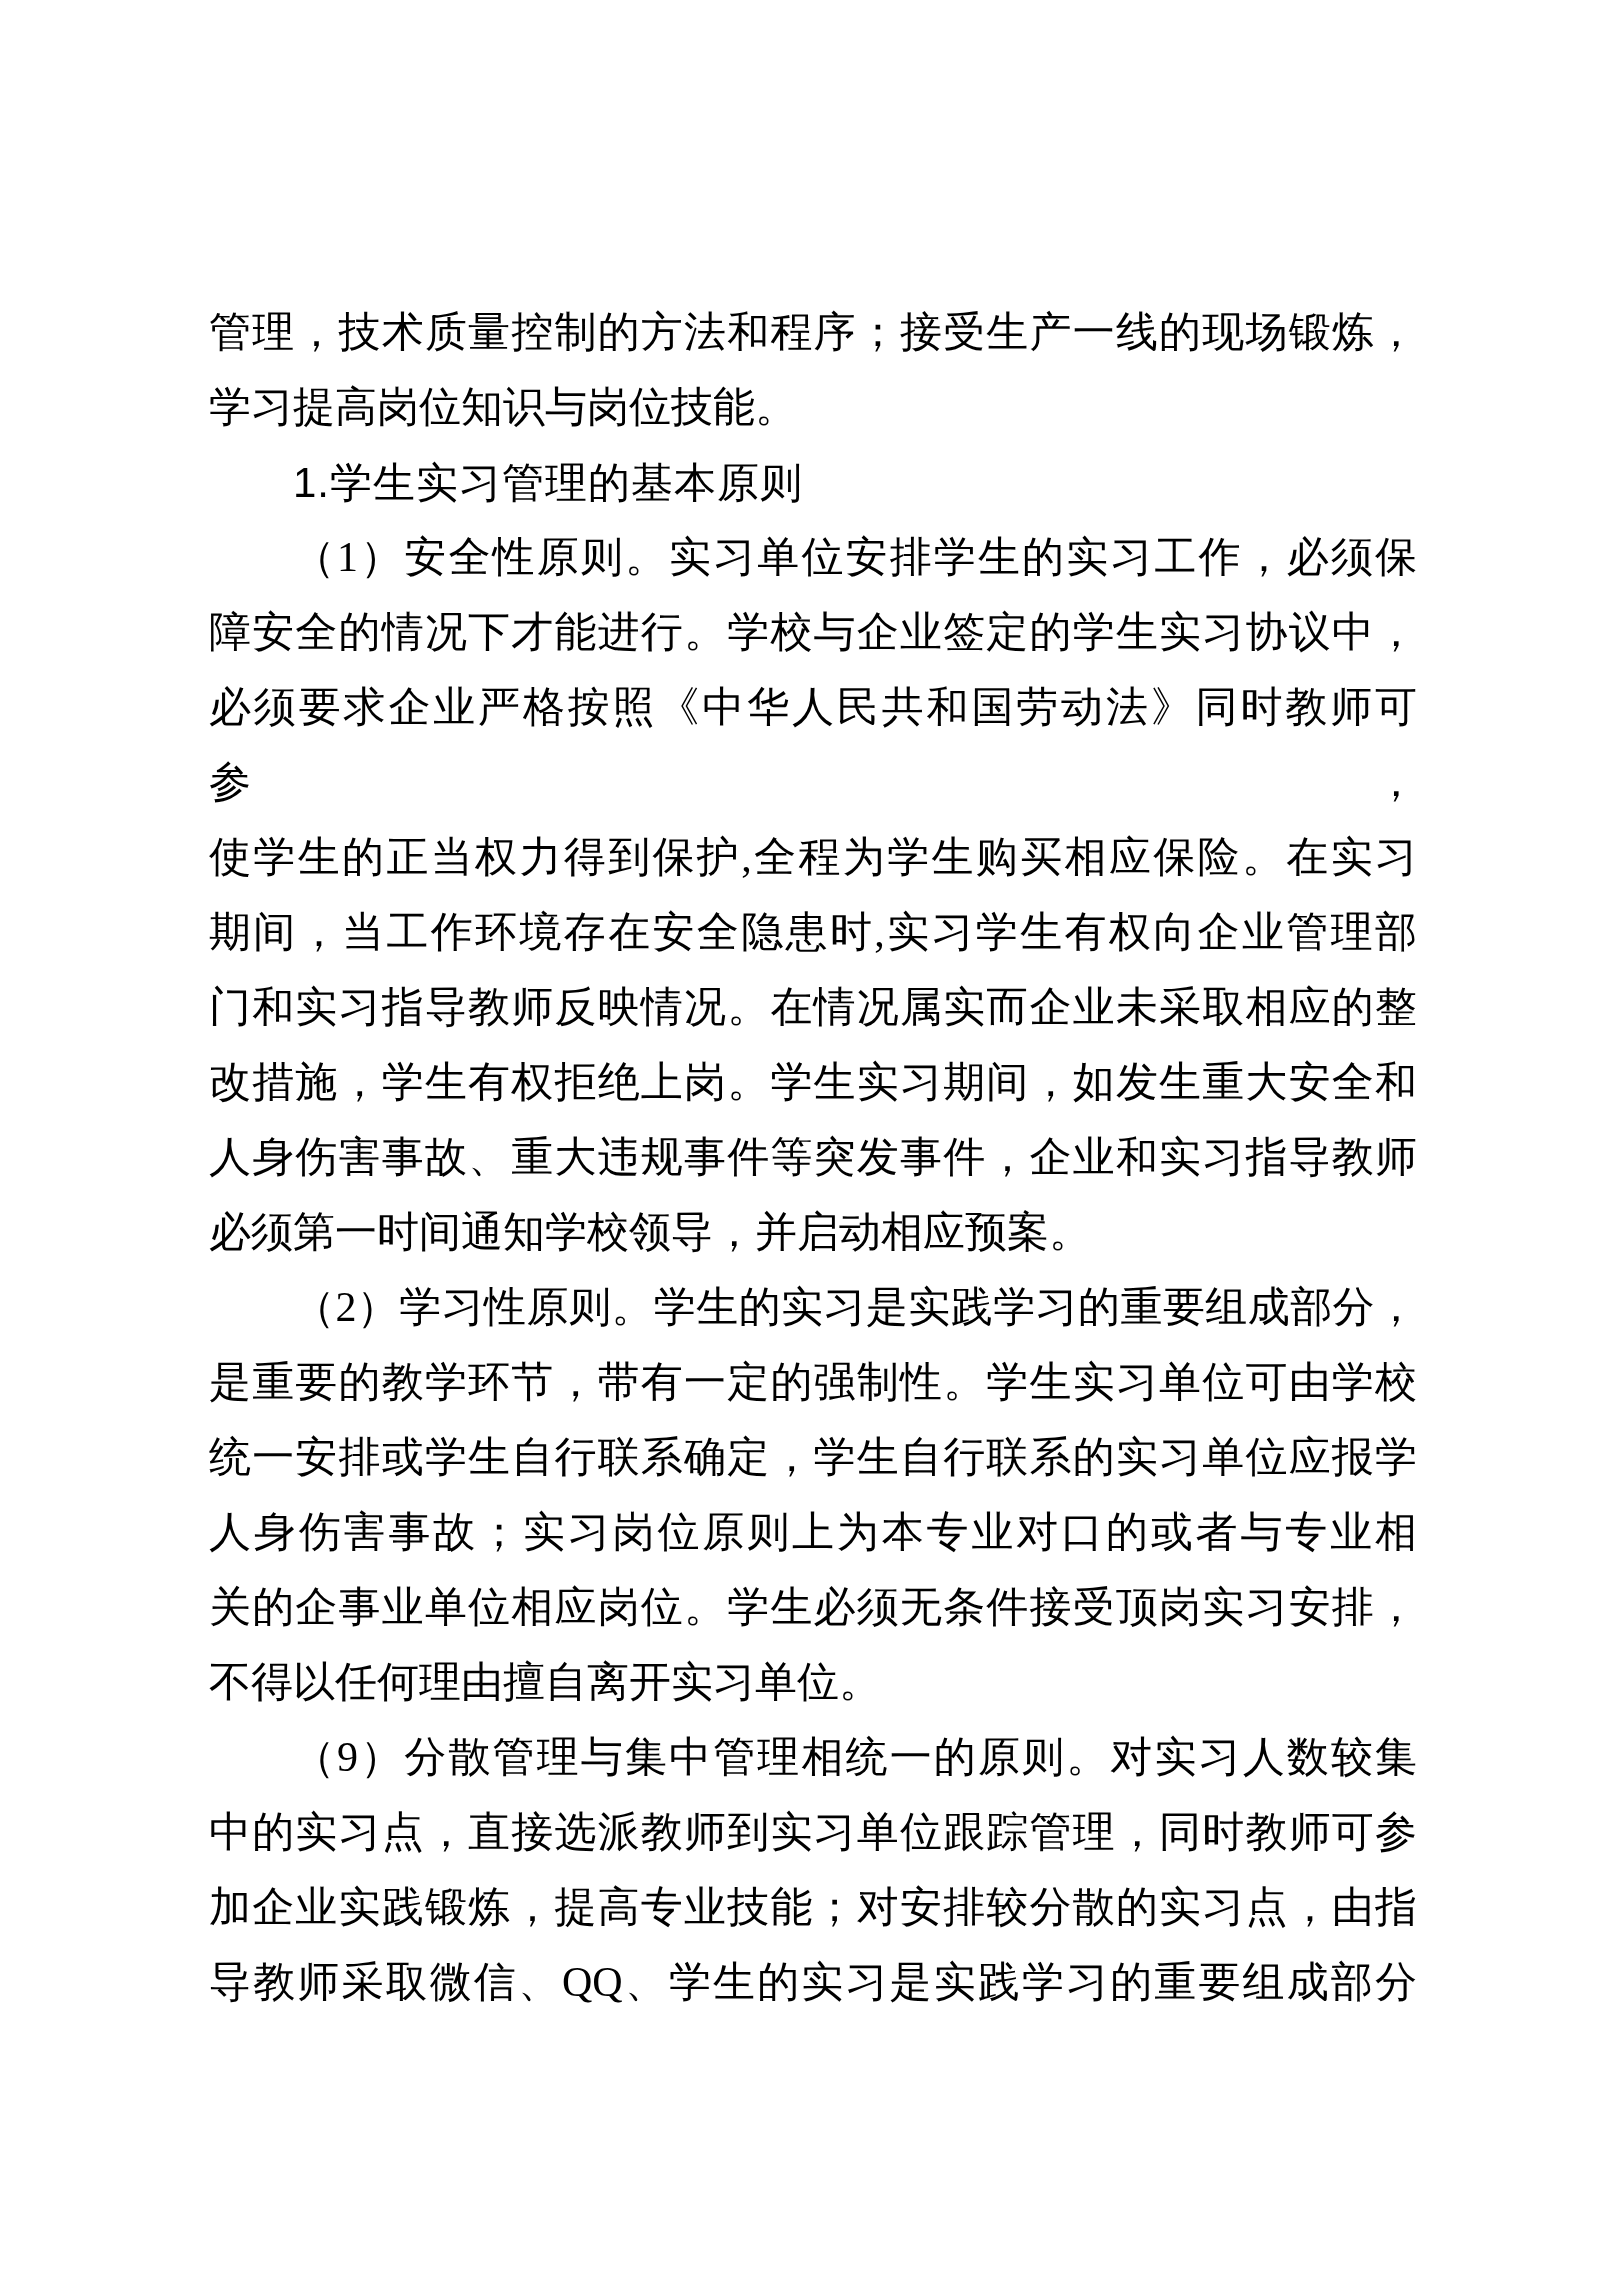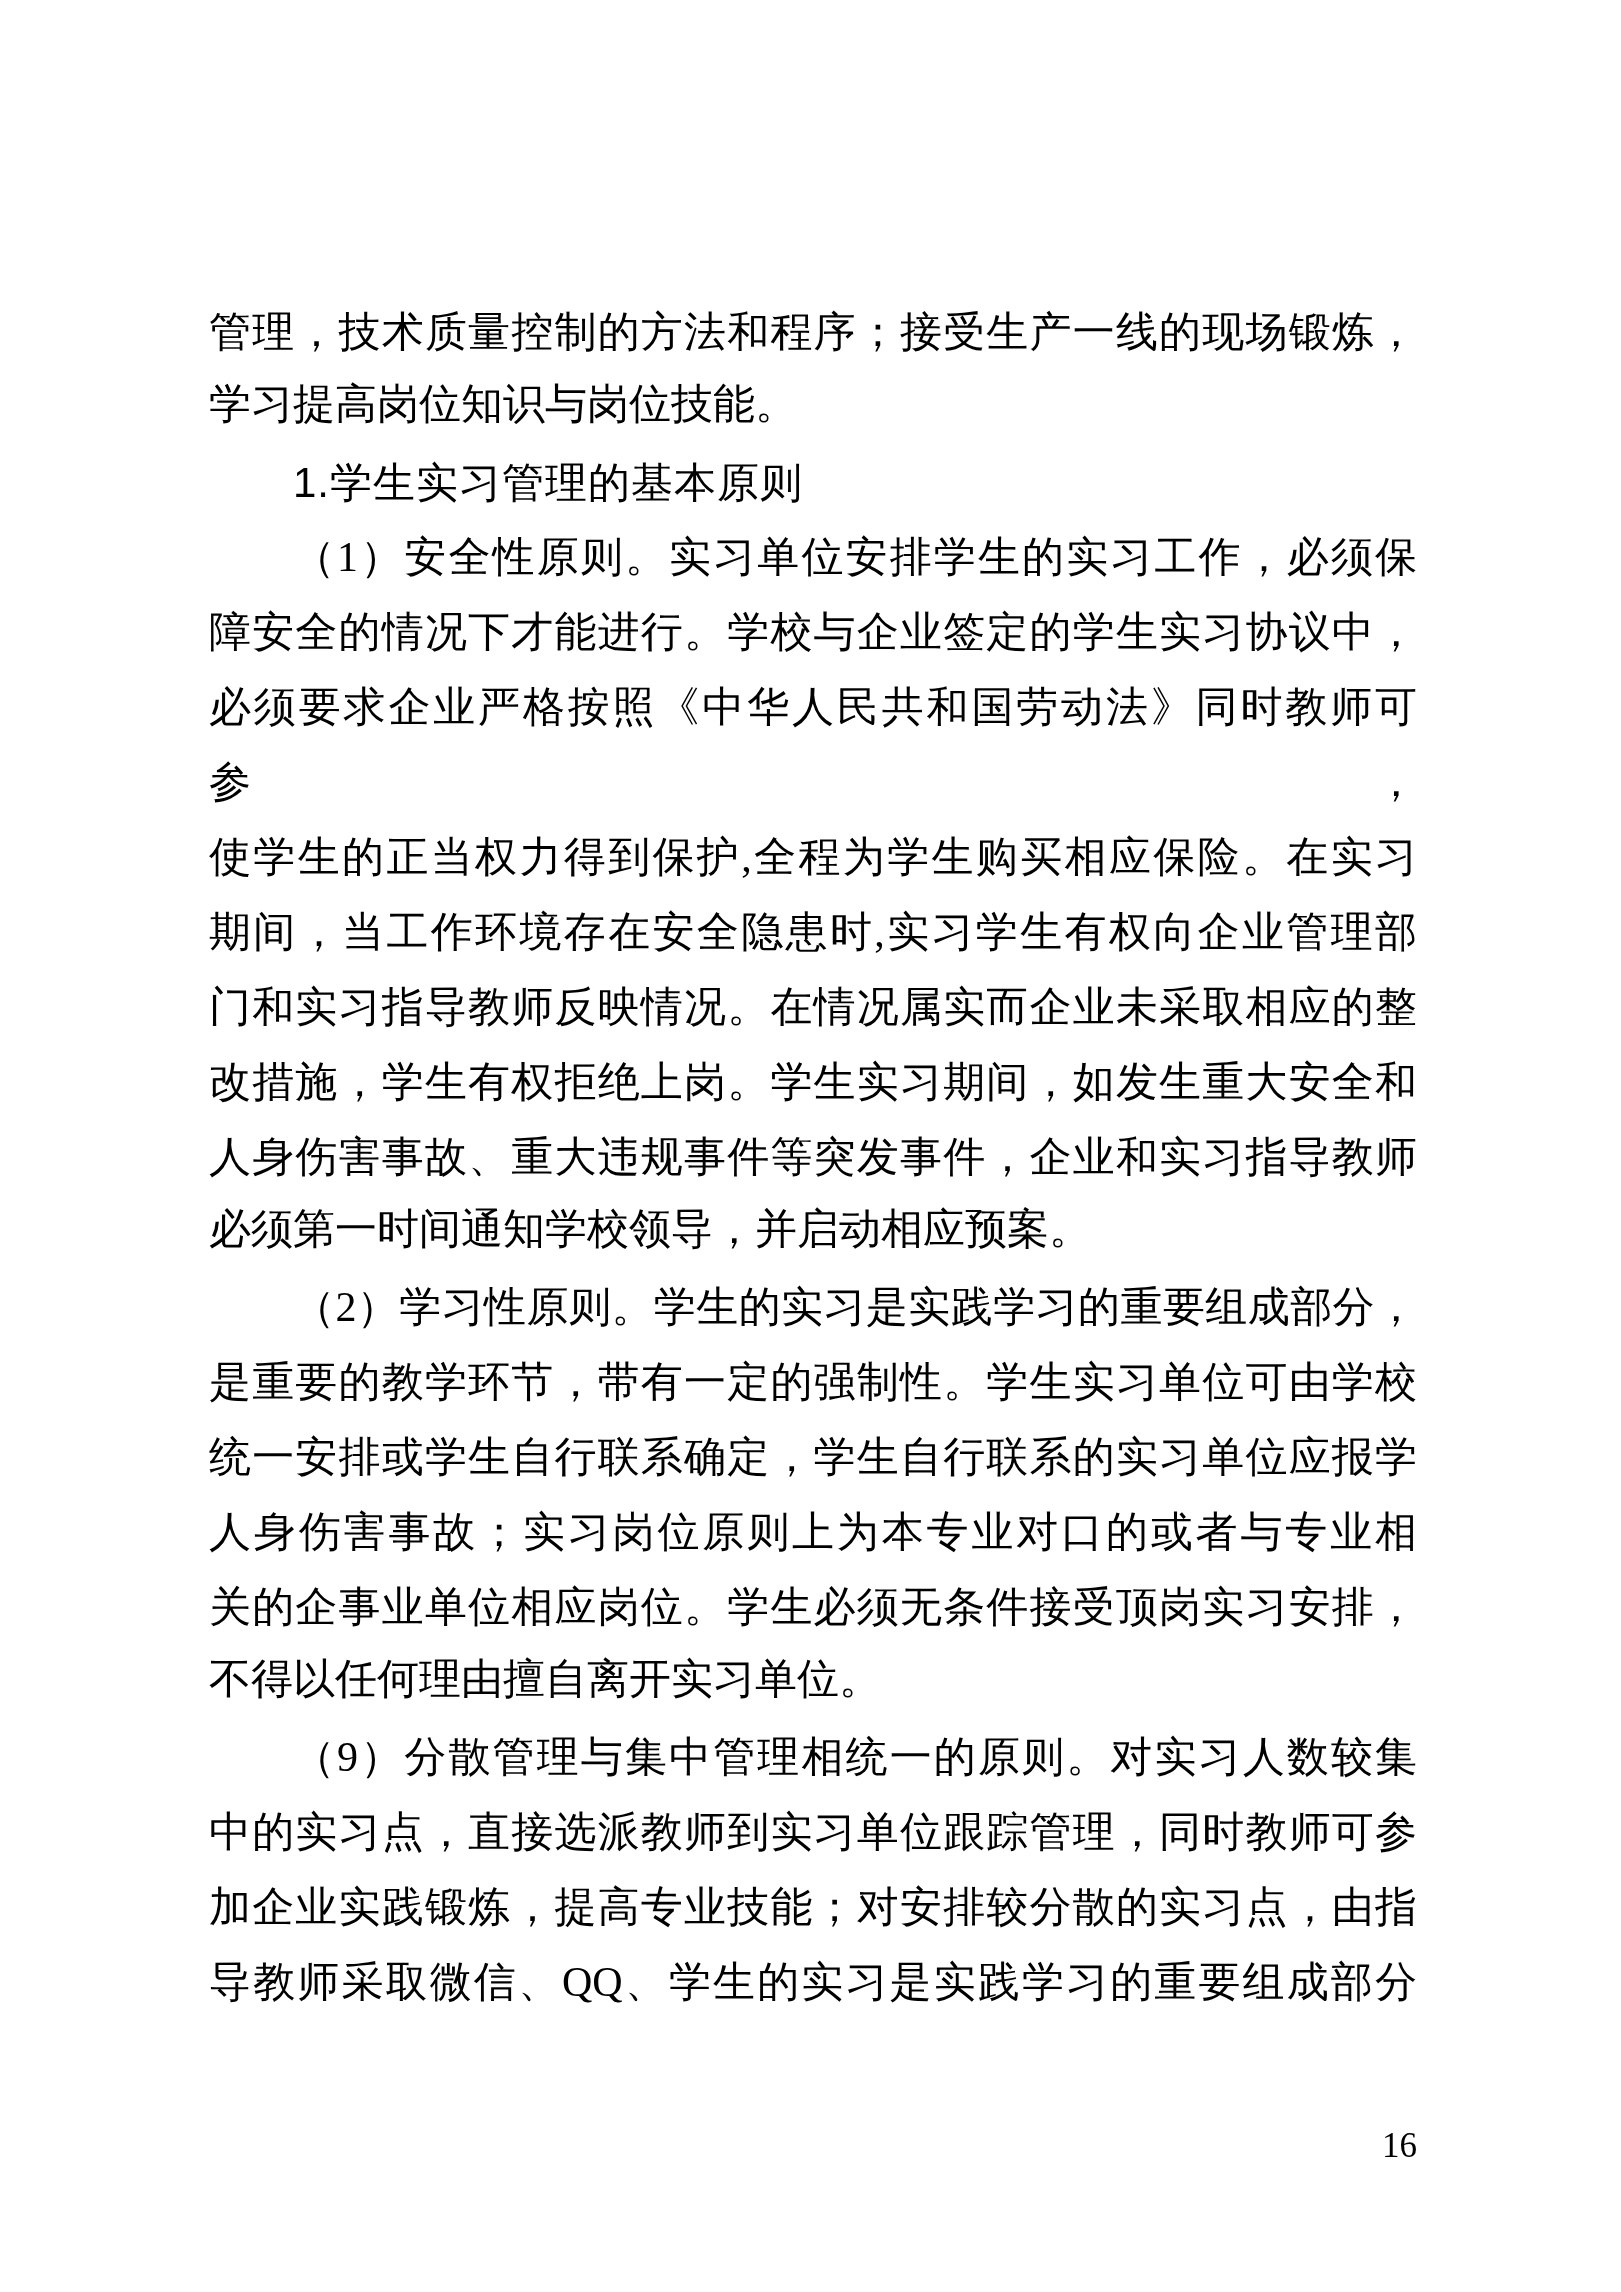--- a/index.html
+++ b/index.html
@@ -24,21 +24,20 @@
     font-size: 42px;
     line-height: 75px;
   }
   .line {
     text-align: justify;
     text-align-last: justify;
     white-space: normal;
   }
   .line.end {
     text-align-last: left;
-    font-family: Liberation Mono, monospace;
   }
   .line.indent {
     text-indent: 84px;
   }
   .line.heading {
     font-family: "Liberation Sans", sans-serif;
     font-weight: normal;
     text-align-last: left;
     letter-spacing: 1px;
   }
@@ -74,15 +73,14 @@
     <div class="line cont">是重要的教学环节，带有一定的强制性。学生实习单位可由学校</div>
     <div class="line cont">统一安排或学生自行联系确定，学生自行联系的实习单位应报学</div>
     <div class="line cont">人身伤害事故；实习岗位原则上为本专业对口的或者与专业相</div>
     <div class="line cont">关的企事业单位相应岗位。学生必须无条件接受顶岗实习安排，</div>
     <div class="line end">不得以任何理由擅自离开实习单位。</div>
     <div class="line indent">（9）分散管理与集中管理相统一的原则。对实习人数较集</div>
     <div class="line cont">中的实习点，直接选派教师到实习单位跟踪管理，同时教师可参</div>
     <div class="line cont">加企业实践锻炼，提高专业技能；对安排较分散的实习点，由指</div>
     <div class="line cont">导教师采取微信、QQ、学生的实习是实践学习的重要组成部分</div>
   </div>
-  <div class="page-number">16</div>
 </div>
 
 
 </body></html>

